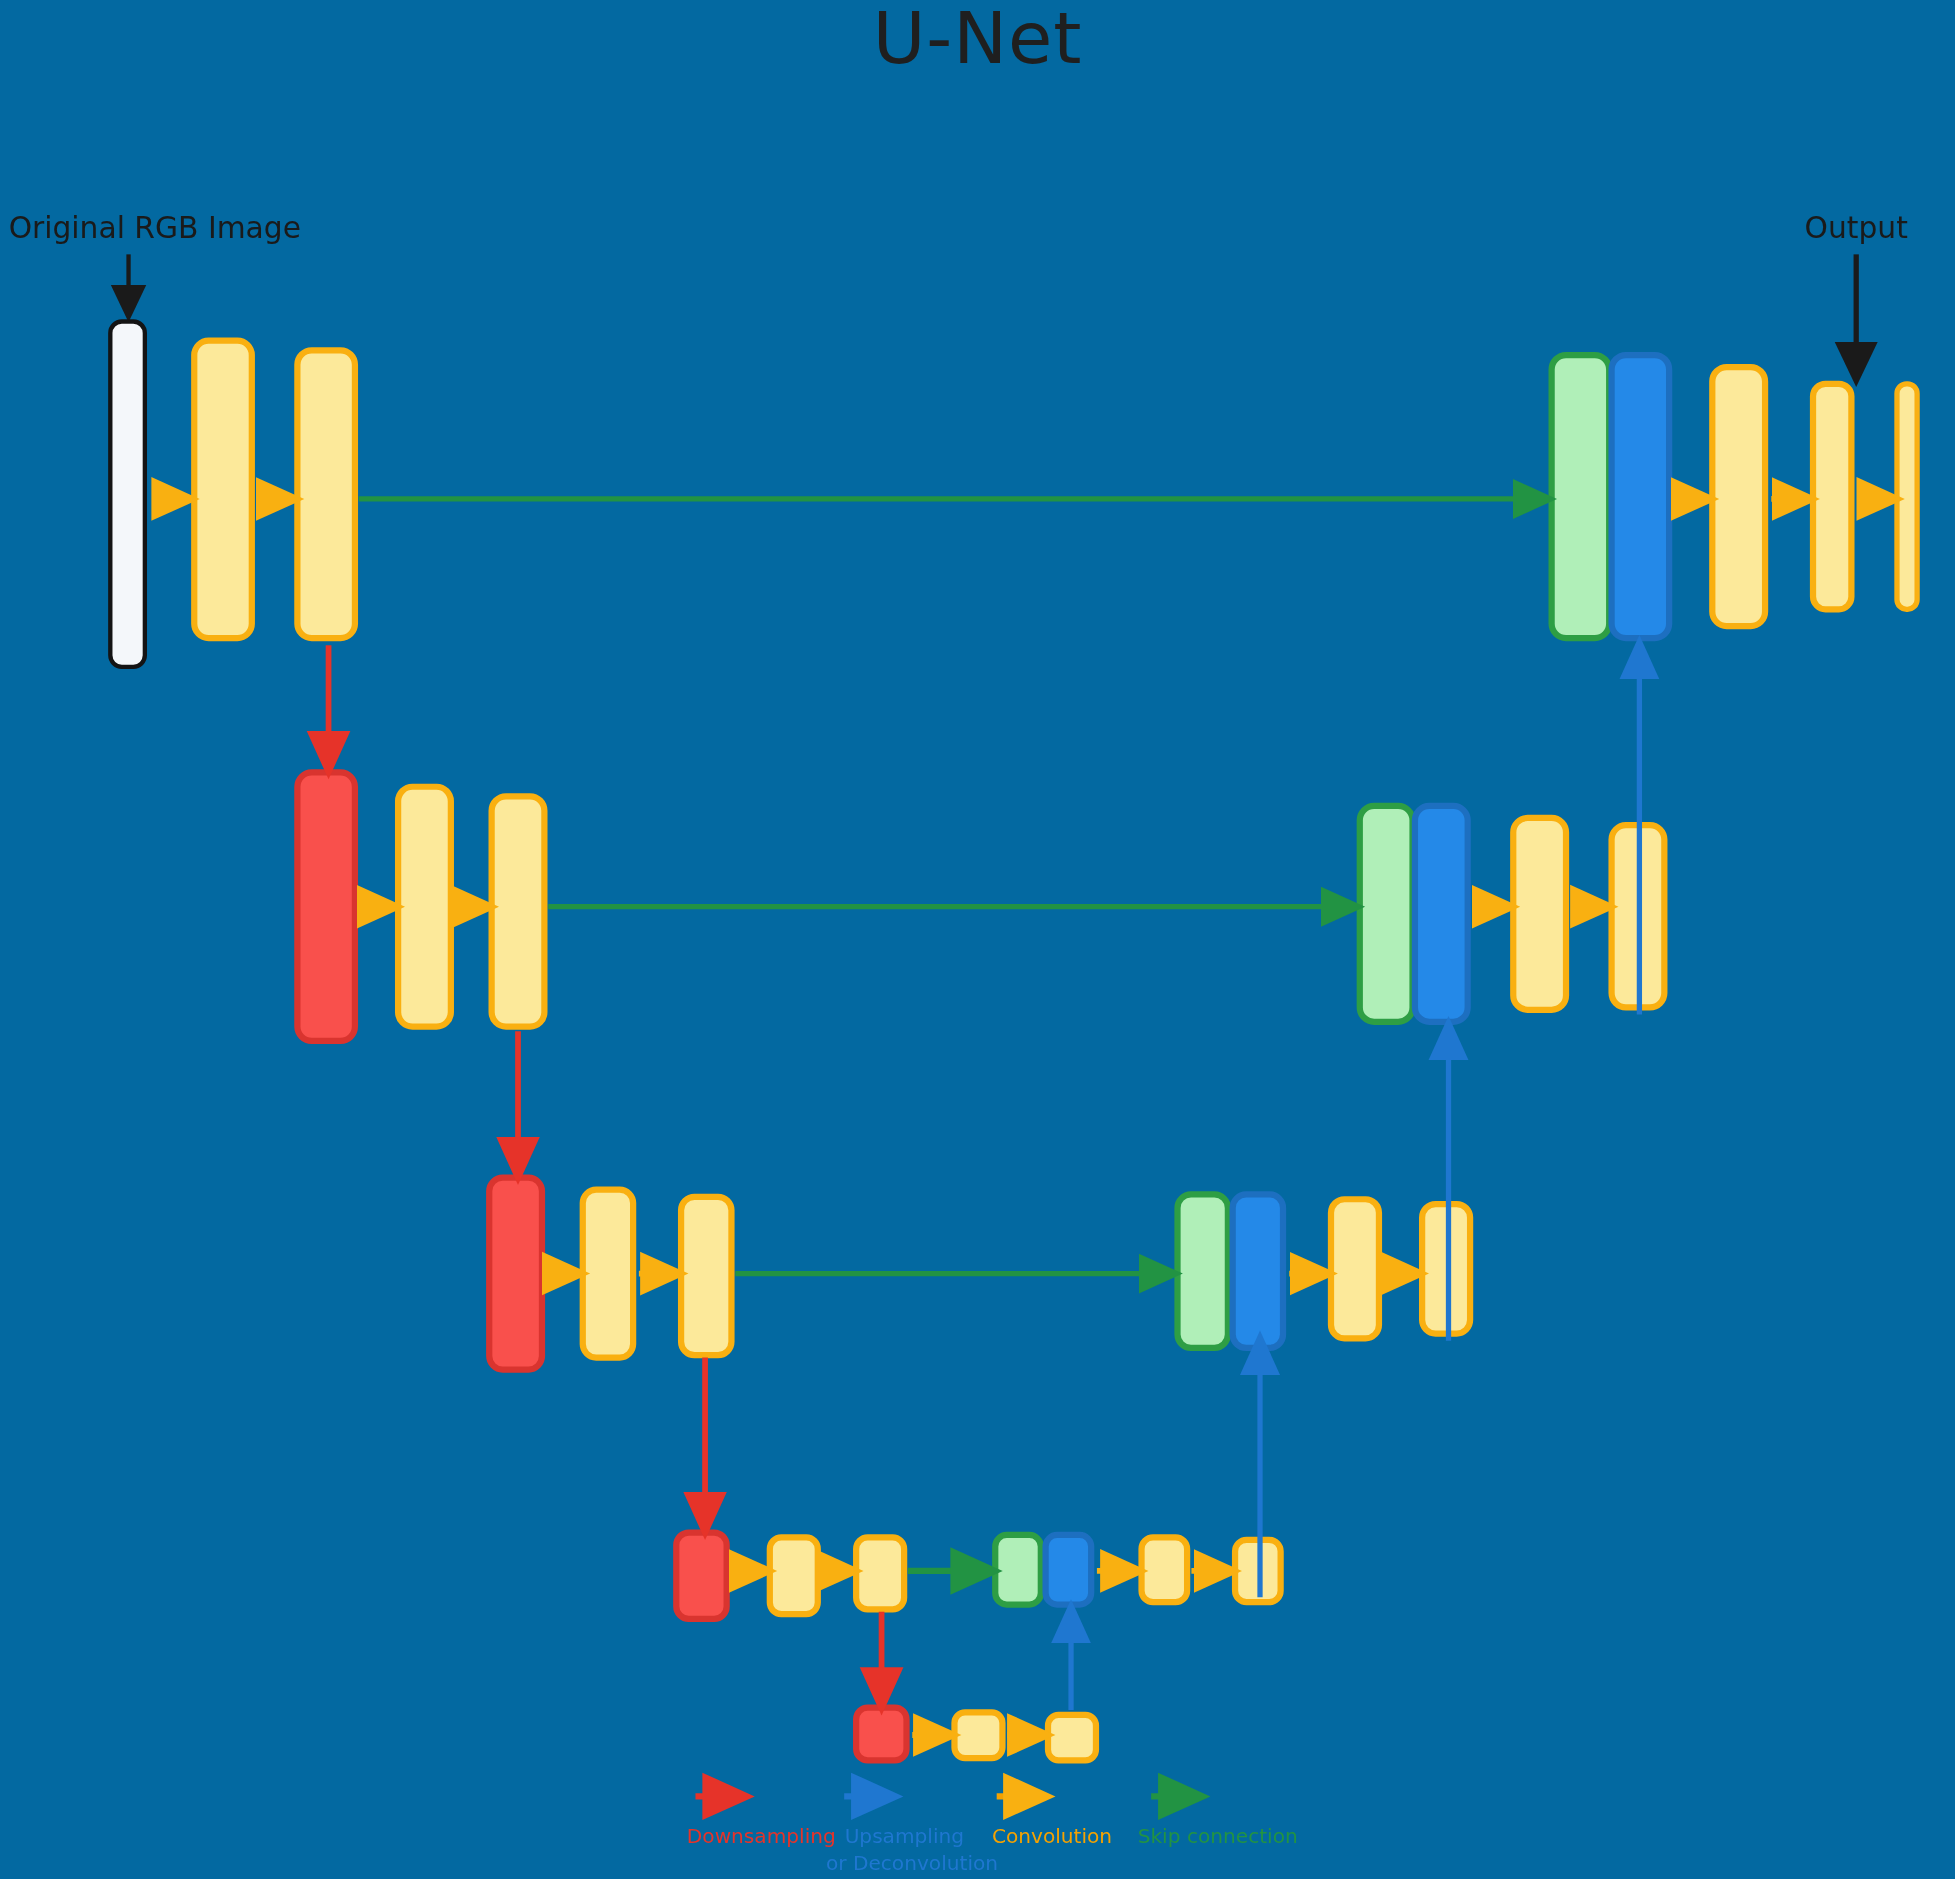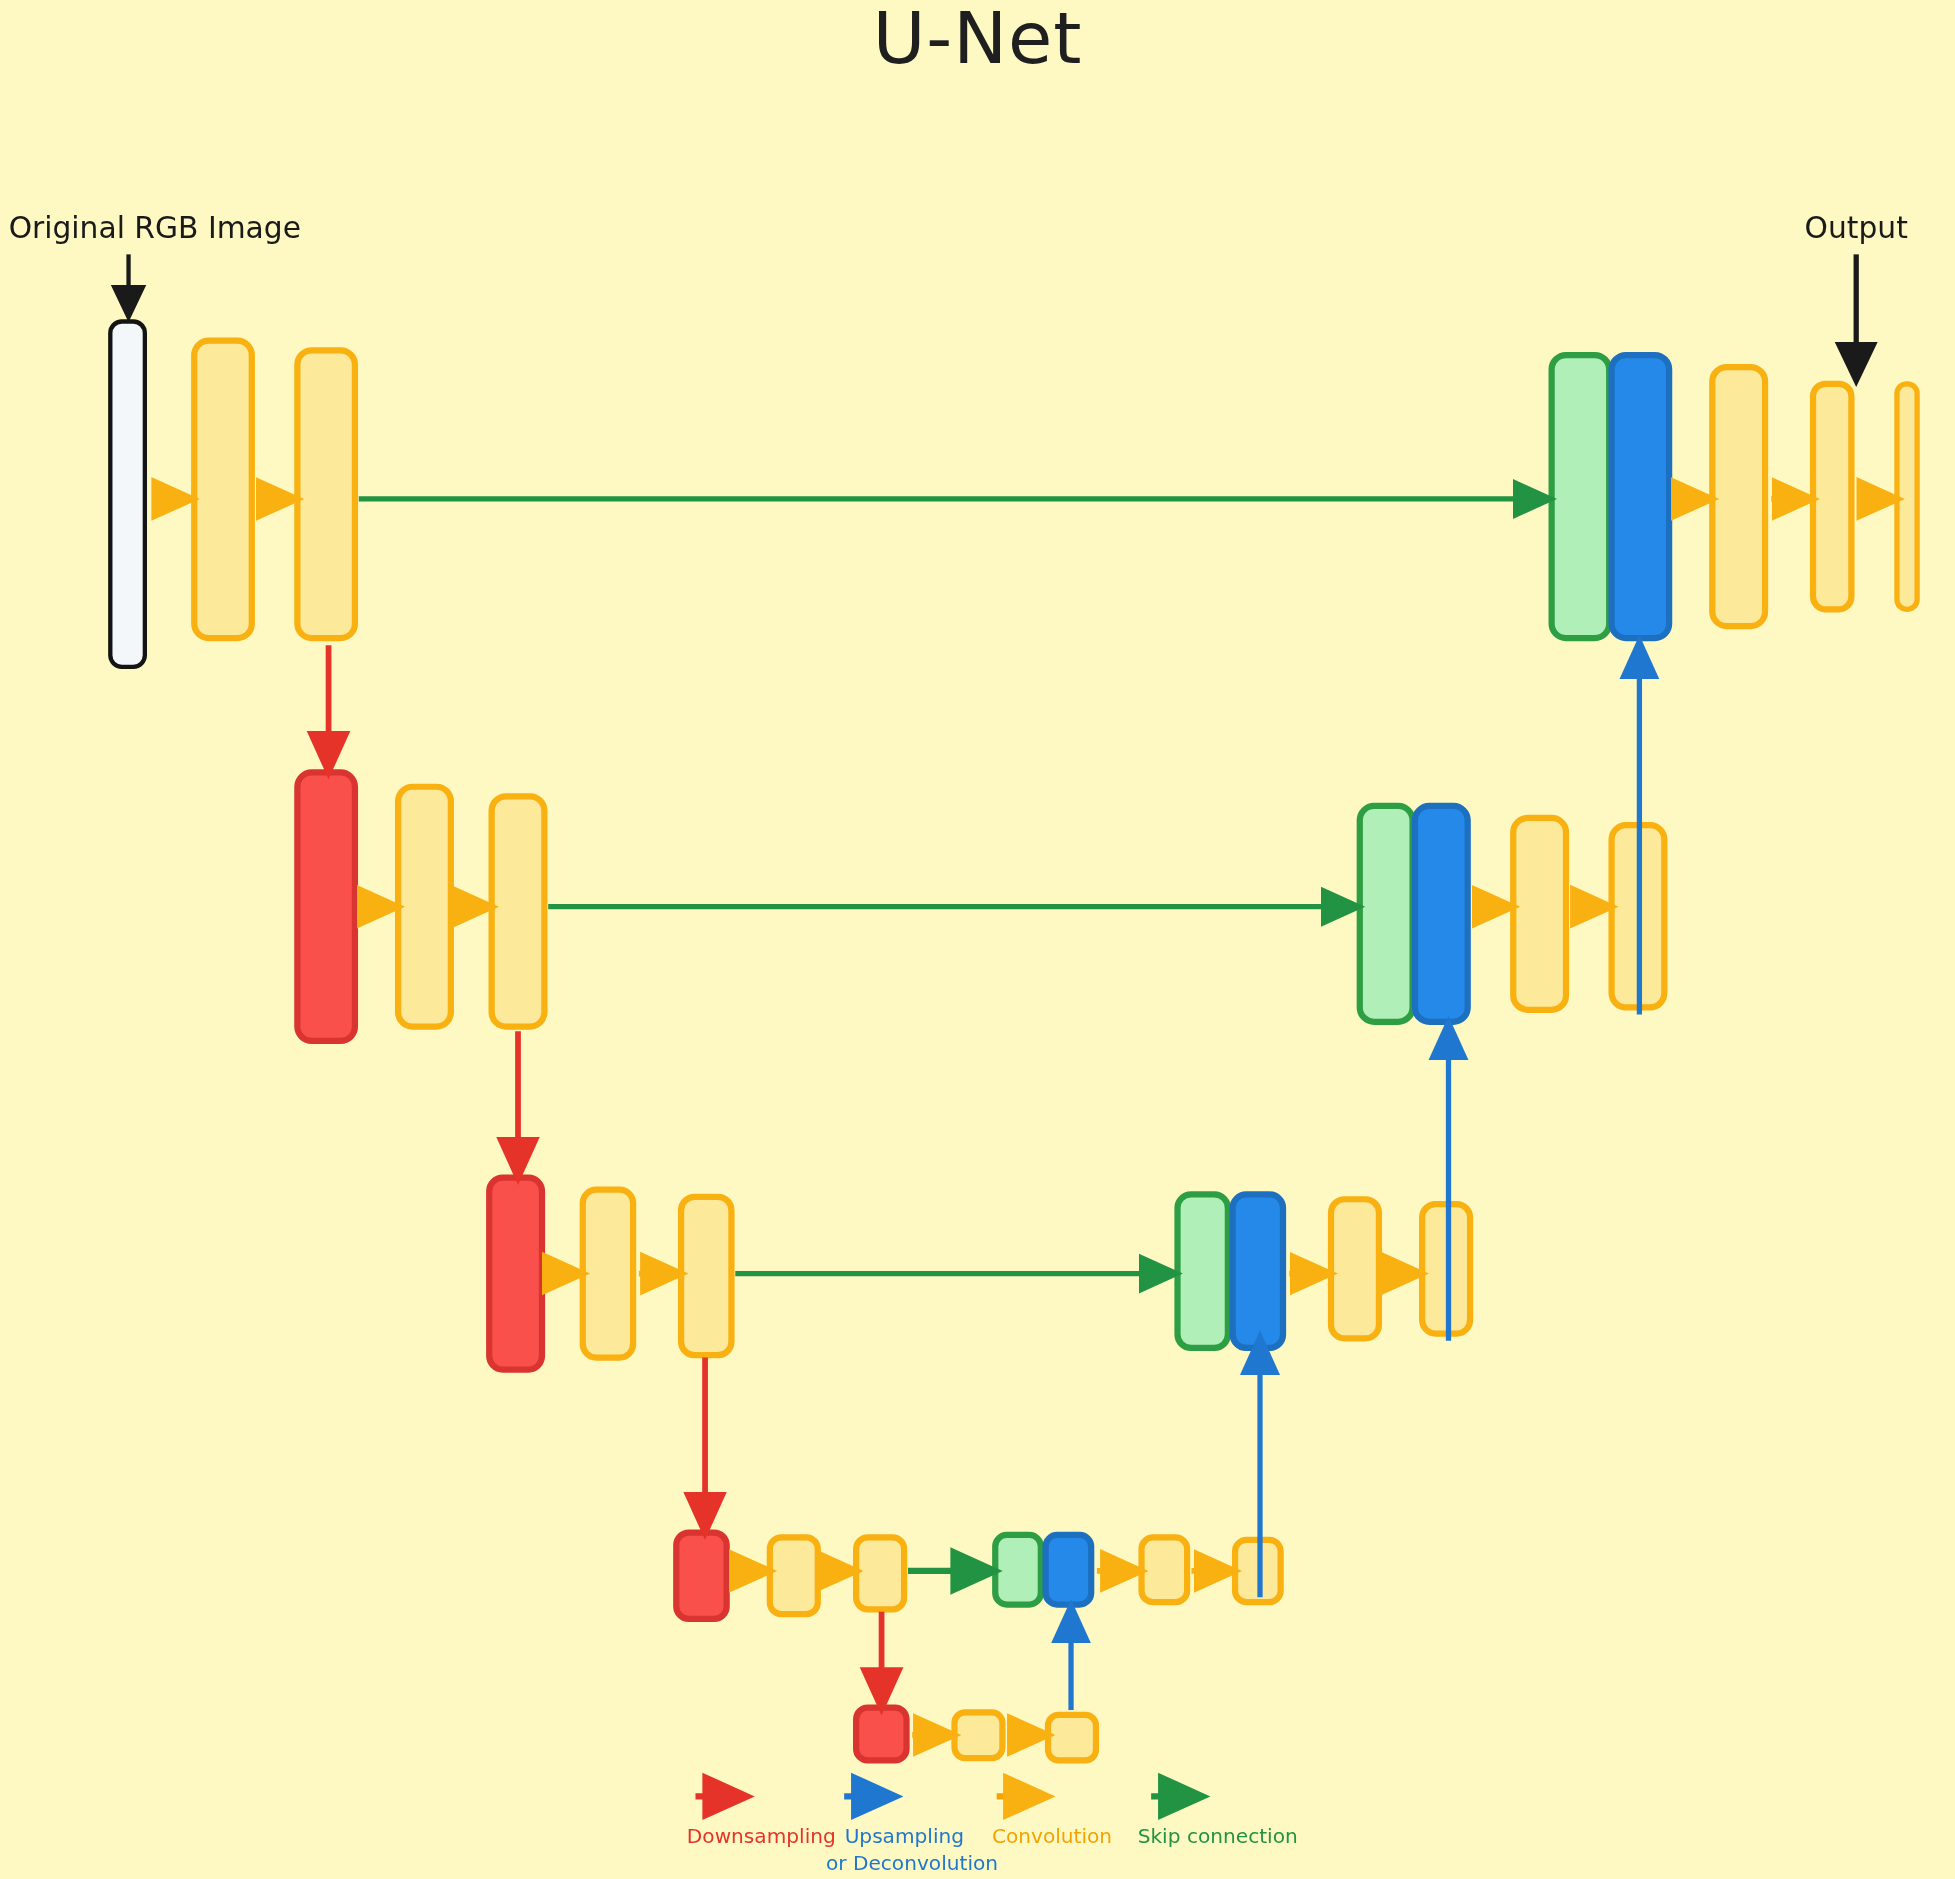--- a/index.html
+++ b/index.html
@@ -7,21 +7,21 @@
     padding: 0;
     background: #ffffff;
   }
   body {
     font-family: "DejaVu Sans", sans-serif;
   }
   #stage {
     position: relative;
     width: 1955px;
     height: 1880px;
-    background: #fef9c3;
+    background: #0369a1;
     overflow: hidden;
   }
   svg.diagram {
     position: absolute;
     inset: 0;
     width: 1955px;
     height: 1880px;
     display: block;
   }
   .title-text {

